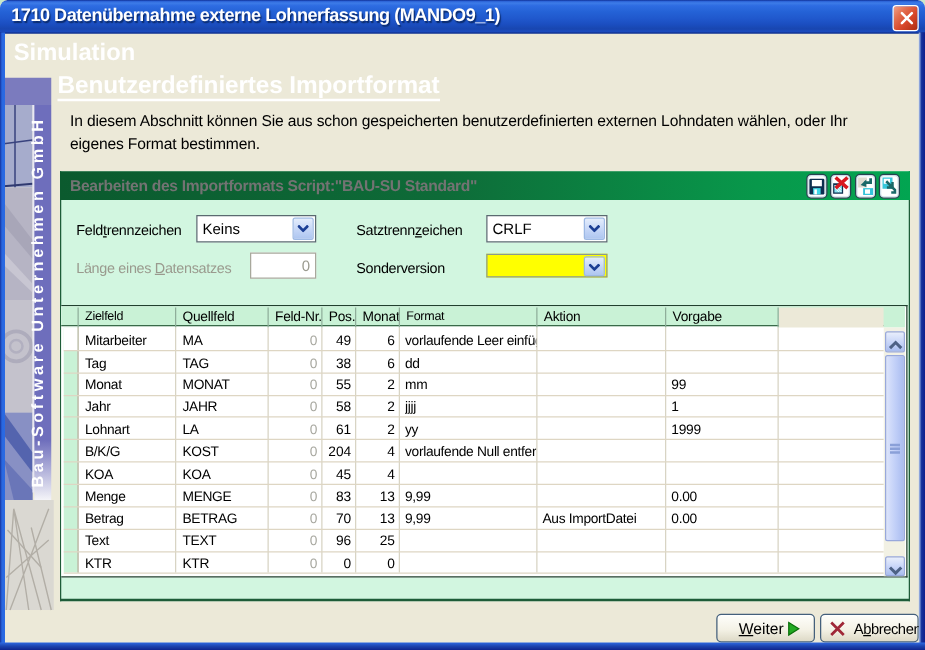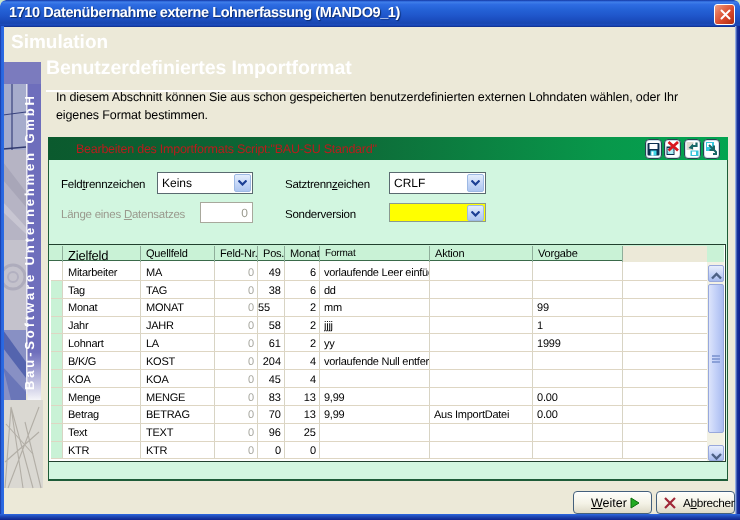--- a/index.html
+++ b/index.html
@@ -8,25 +8,25 @@
 #titlebar{left:0;top:0;width:740px;height:27px;border-radius:6px 6px 0 0;
 background:linear-gradient(#0f2f96 0%,#2c64d8 4%,#3d7ce8 9%,#2e6ce2 17%,#2462d6 35%,#2058cd 55%,#1b4ec0 72%,#1846b0 86%,#1b4cc0 93%,#12379b 97%,#0e2f8c 100%);}
 #titletext{left:9px;top:5px;font-size:14.5px;font-weight:bold;color:#fff;text-shadow:1px 1px 1px #0a2a6a;letter-spacing:-0.4px;}
 #closebtn{left:714px;top:4px;width:21px;height:21px;border-radius:3px;border:1px solid #fff;
 background:linear-gradient(135deg,#f0a088 0%,#e36f50 30%,#d8472a 60%,#ac2c10 100%);}
 #closebtn svg{position:absolute;left:4px;top:3px;}
 .lborder{left:0;top:26px;width:4px;height:489px;background:linear-gradient(90deg,#16329c,#2967e0 40%,#2a6ae4);}
 .rborder{left:735px;top:26px;width:5px;height:489px;background:linear-gradient(90deg,#b8cef2,#16329c 45%,#101f8c);}
 .bborder{left:0;top:514px;width:740px;height:6px;background:linear-gradient(#2e68e0,#1c43ae 50%,#0f258e);}
 #sim{left:11px;top:33px;font-size:19px;letter-spacing:0px;line-height:20px;font-weight:bold;color:#fff;}
-#heading{left:46px;top:58px;font-size:19.5px;letter-spacing:-0.1px;line-height:20px;font-weight:bold;color:#fff;border-bottom:2px solid #fff;padding-bottom:12px;}
+#heading{left:46px;top:58px;font-size:19.5px;letter-spacing:-0.1px;line-height:20px;font-weight:bold;color:#fff;border-bottom:2px solid #fff;padding-bottom:1px;}
 
 #panel{left:48px;top:137px;width:680px;height:344px;background:#d2f6e0;border-left:1.5px solid #1e5c38;border-right:1.5px solid #1e5c38;border-bottom:2px solid #1e5c38;}
 #panelhead{left:48px;top:137px;width:680px;height:23px;background:linear-gradient(90deg,#0b5a2e 0%,#0e6b38 45%,#08984b 82%,#02a551 100%);}
-#paneltitle{left:56px;top:142px;font-size:12.5px;letter-spacing:-0.25px;font-weight:normal;color:#b91c1c;margin-left:20px;}
+#paneltitle{left:56px;top:142px;font-size:12.5px;letter-spacing:-0.25px;font-weight:bold;color:#737373;}
 .icobtn{top:139px;width:17px;height:20px;background:#fff;border:1px solid #27424f;border-radius:4px;box-shadow:inset 0 0 0 1px #cfe0ea;}
 label.fl{font-size:11.5px;letter-spacing:-0.25px;color:#000;}
 .combo{height:22px;background:#fff;border:1px solid #5a6a70;}
 .combo .txt{position:absolute;left:4px;top:3px;font-size:12px;color:#000;}
 .cbtn{position:absolute;right:1px;top:1px;width:17px;height:18px;border-radius:2px;border:1px solid #9db9e4;
 background:linear-gradient(#e4edfc,#c2d4f6 60%,#aec6f0);}
 .cbtn svg{position:absolute;left:3px;top:5px;}
 .u{text-decoration:underline;}
 </style></head><body>
 <div id="win">
@@ -127,21 +127,21 @@
         <svg width="9" height="6">
           <path d="M0.5 0.5 L4.5 4.5 L8.5 0.5" stroke="#1c3f94" stroke-width="2.2" fill="none"></path>
         </svg>
       </span>
     </div>
 <div class="abs" style="left:49px;top:244px;width:677px;height:218px;background:#fff;border:1px solid #21402e;border-left:none;"></div>
 <div class="abs" style="left:49px;top:245px;width:675px;height:16px;background:#c9f2d6;border-bottom:1.5px solid #3a6a4a;"></div>
 <div class="abs" style="left:623px;top:245.5px;width:84px;height:16px;background:#ece9d8;"></div>
 <div class="abs" style="left:51px;top:262px;width:12px;height:196px;background:#c9f2d6;border-right:1px solid #8a8a7a;"></div>
 <div class="abs" style="left:51px;top:262px;width:11px;height:17.9px;background:#fff;"></div>
-<div class="abs" style="left:68px;top:248px;font-size:13px;letter-spacing:-0.2px;color:#000">Zielfeld</div>
+<div class="abs" style="left:68px;top:248px;font-size:10px;letter-spacing:-0.2px;color:#000">Zielfeld</div>
 <div class="abs" style="left:146px;top:248px;font-size:11px;letter-spacing:-0.2px;color:#000">Quellfeld</div>
 <div class="abs" style="left:220px;top:248px;font-size:11px;letter-spacing:-0.2px;color:#000">Feld-Nr.</div>
 <div class="abs" style="left:263px;top:248px;font-size:11px;letter-spacing:-0.2px;color:#000">Pos.</div>
 <div class="abs" style="left:290px;top:248px;font-size:11px;letter-spacing:-0.2px;color:#000">Monat</div>
 <div class="abs" style="left:325px;top:248px;font-size:10px;letter-spacing:-0.2px;color:#000">Format</div>
 <div class="abs" style="left:435px;top:248px;font-size:11px;letter-spacing:-0.2px;color:#000">Aktion</div>
 <div class="abs" style="left:538px;top:248px;font-size:11px;letter-spacing:-0.2px;color:#000">Vorgabe</div>
 <div class="abs" style="left:62px;top:246px;width:1px;height:16px;background:#8fae9a"></div>
 <div class="abs" style="left:140px;top:246px;width:1px;height:16px;background:#8fae9a"></div>
 <div class="abs" style="left:214px;top:246px;width:1px;height:16px;background:#8fae9a"></div>
@@ -175,21 +175,21 @@
 <div class="abs" style="left:215px;top:284.5px;width:39px;text-align:right;font-size:11px;color:#a8a8a0">0</div>
 <div class="abs" style="left:258px;top:284.5px;width:23px;text-align:right;font-size:11px">38</div>
 <div class="abs" style="left:285px;top:284.5px;width:31px;text-align:right;font-size:11px">6</div>
 <div class="abs" style="left:324px;top:284.5px;width:105px;overflow:hidden;white-space:nowrap;font-size:11px;letter-spacing:-0.25px">dd</div>
 <div class="abs" style="left:434px;top:284.5px;font-size:11px;letter-spacing:-0.25px"></div>
 <div class="abs" style="left:537px;top:284.5px;font-size:11px;letter-spacing:-0.2px"></div>
 <div class="abs" style="left:51px;top:315.6px;width:656px;height:1px;background:#ded6c3"></div>
 <div class="abs" style="left:68px;top:302.3px;font-size:11px;letter-spacing:-0.25px">Monat</div>
 <div class="abs" style="left:146px;top:302.3px;font-size:11px;letter-spacing:-0.25px">MONAT</div>
 <div class="abs" style="left:215px;top:302.3px;width:39px;text-align:right;font-size:11px;color:#a8a8a0">0</div>
-<div class="abs" style="left:258px;top:302.3px;width:23px;font-size:11px">55</div>
+<div class="abs" style="left:258px;top:302.3px;width:23px;text-align:right;font-size:11px">55</div>
 <div class="abs" style="left:285px;top:302.3px;width:31px;text-align:right;font-size:11px">2</div>
 <div class="abs" style="left:324px;top:302.3px;width:105px;overflow:hidden;white-space:nowrap;font-size:11px;letter-spacing:-0.25px">mm</div>
 <div class="abs" style="left:434px;top:302.3px;font-size:11px;letter-spacing:-0.25px"></div>
 <div class="abs" style="left:537px;top:302.3px;font-size:11px;letter-spacing:-0.2px">99</div>
 <div class="abs" style="left:51px;top:333.4px;width:656px;height:1px;background:#ded6c3"></div>
 <div class="abs" style="left:68px;top:320.2px;font-size:11px;letter-spacing:-0.25px">Jahr</div>
 <div class="abs" style="left:146px;top:320.2px;font-size:11px;letter-spacing:-0.25px">JAHR</div>
 <div class="abs" style="left:215px;top:320.2px;width:39px;text-align:right;font-size:11px;color:#a8a8a0">0</div>
 <div class="abs" style="left:258px;top:320.2px;width:23px;text-align:right;font-size:11px">58</div>
 <div class="abs" style="left:285px;top:320.2px;width:31px;text-align:right;font-size:11px">2</div>

